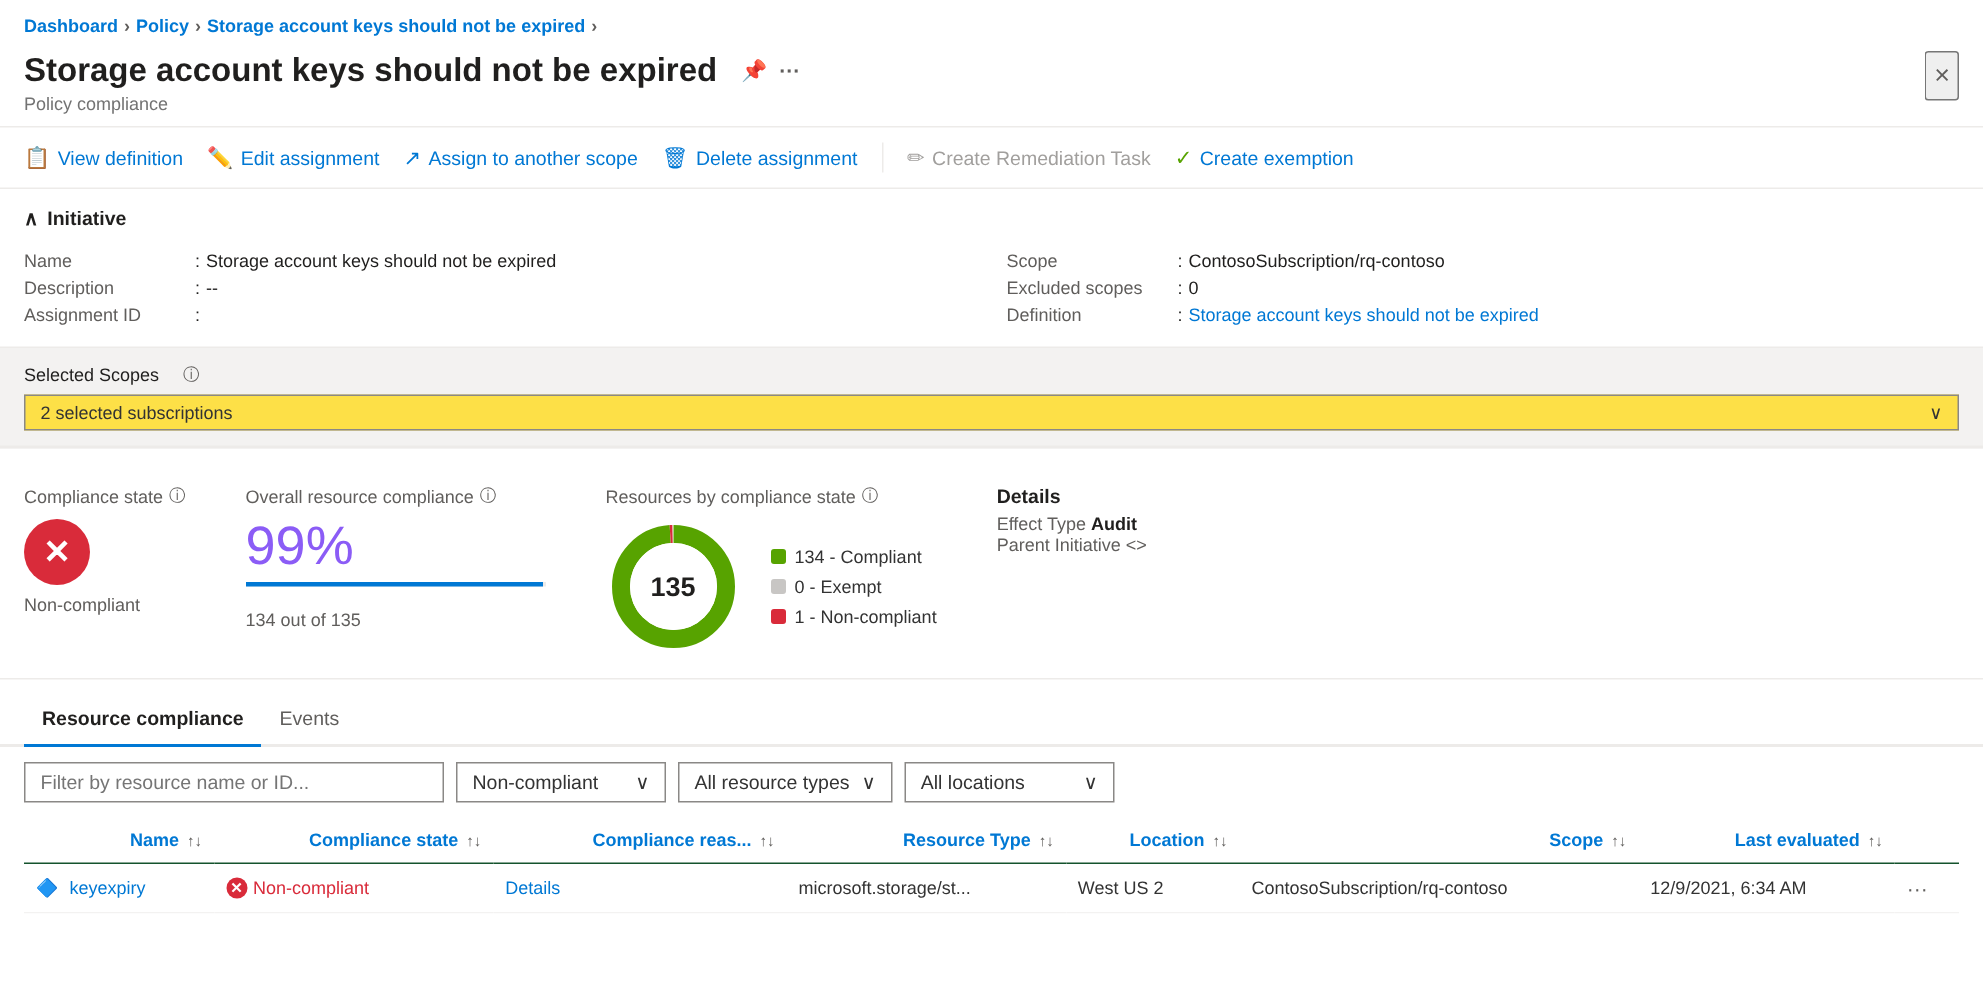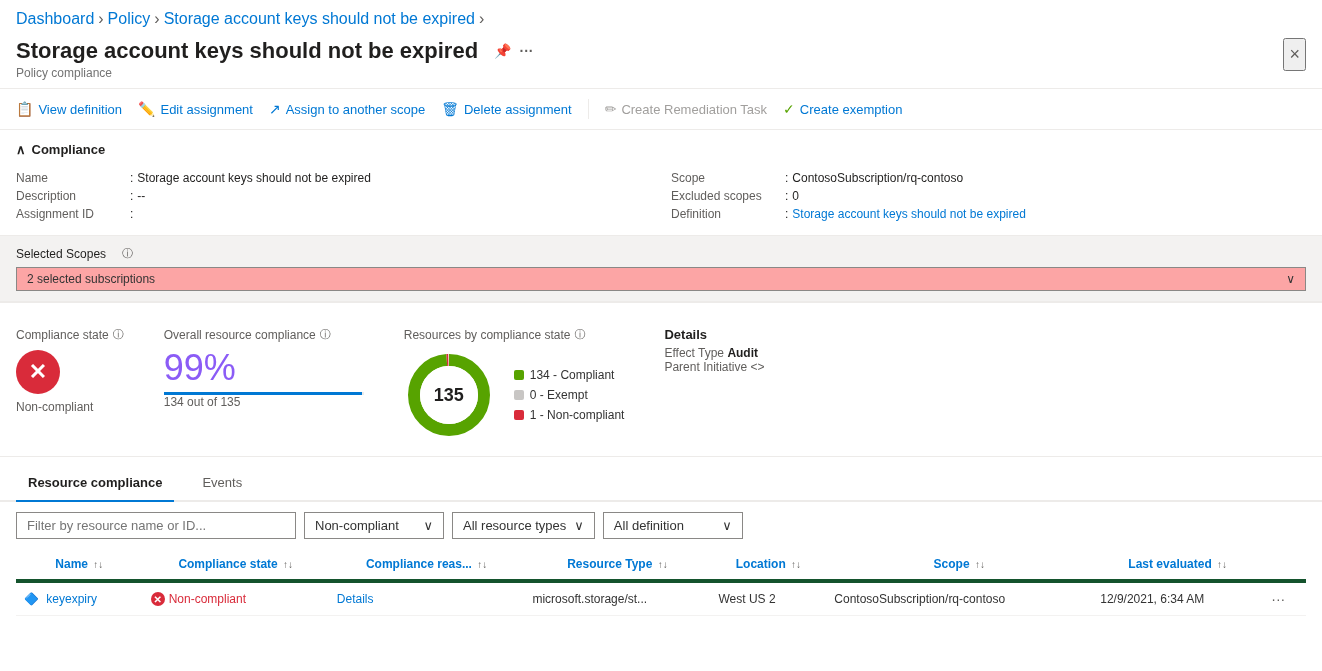--- a/index.html
+++ b/index.html
@@ -1,18 +1,18 @@
 <!DOCTYPE html>
 <html><head>
   <meta charset="utf-8">
   <style>
     * { box-sizing: border-box; margin: 0; padding: 0; }
     body { font-family: 'Segoe UI', Arial, sans-serif; font-size: 13px; color: #333; background: #fff; overflow-x: hidden; }
     
-    .breadcrumb { display: flex; align-items: flex-end; gap: 4px; padding: 10px 16px 6px; font-size: 16px; color: #0078d4; }
+    .breadcrumb { display: flex; align-items: flex-end; gap: 4px; padding: 10px 16px 6px; font-size: 12px; color: #0078d4; font-weight: bold; }
     .breadcrumb span { color: #605e5c; }
     .breadcrumb a { color: #0078d4; text-decoration: none; cursor: pointer; }
     
     .page-header { display: flex; align-items: flex-start; padding: 4px 16px 8px; }
     .page-title-area { flex: 1; }
     .page-title { font-size: 22px; font-weight: 600; color: #201f1e; display: flex; align-items: center; gap: 8px; }
     .page-subtitle { font-size: 12px; color: #737373; margin-top: 2px; }
     .header-icons { display: flex; align-items: center; gap: 8px; margin-left: 8px; color: #605e5c; font-size: 16px; cursor: pointer; }
     .close-btn { color: #605e5c; font-size: 18px; cursor: pointer; padding: 4px; }
     
@@ -24,53 +24,53 @@
     
     .essentials-section { padding: 12px 16px; border-bottom: 1px solid #edebe9; }
     .essentials-header { display: flex; align-items: center; gap: 6px; font-size: 13px; font-weight: 600; margin-bottom: 12px; color: #201f1e; cursor: pointer; }
     .essentials-grid { display: grid; grid-template-columns: 1fr 1fr; gap: 4px 20px; }
     .essentials-row { display: flex; align-items: flex-start; gap: 4px; padding: 2px 0; }
     .essentials-label { color: #605e5c; min-width: 110px; font-size: 12px; }
     .essentials-value { color: #201f1e; font-size: 12px; }
     
     .scopes-section { padding: 10px 16px; background: #f3f2f1; border-bottom: 2px solid #edebe9; }
     .scopes-label { font-size: 12px; color: #201f1e; margin-bottom: 6px; display: flex; align-items: center; gap: 16px; }
-    .scope-dropdown { display: flex; align-items: center; background: #fca5a5; border: 1px solid #8a8886; padding: 4px 10px; cursor: pointer; min-width: 200px; font-size: 12px; gap: 40px; justify-content: space-between; }
+    .scope-dropdown { display: flex; align-items: center; background: #fde047; border: 1px solid #8a8886; padding: 4px 10px; cursor: pointer; min-width: 200px; font-size: 12px; gap: 40px; justify-content: space-between; }
     
     .metrics-section { display: flex; padding: 24px 16px 16px; gap: 40px; border-bottom: 1px solid #edebe9; }
     .metric-block { display: flex; flex-direction: column; }
     .metric-label { font-size: 12px; color: #605e5c; display: flex; align-items: center; gap: 4px; margin-bottom: 8px; }
     .compliance-icon { width: 44px; height: 44px; border-radius: 50%; background: #d92b3a; display: flex; align-items: center; justify-content: center; color: white; font-size: 22px; font-weight: bold; }
     .compliance-status { font-size: 12px; color: #605e5c; margin-top: 6px; }
     .percentage-value { font-size: 36px; font-weight: 300; color: #8b5cf6; line-height: 1; }
     .percentage-bar { width: 200px; height: 3px; background: #edebe9; margin-top: 6px; }
     .percentage-bar-fill { height: 100%; background: #0078d4; }
-    .percentage-sub { font-size: 12px; color: #605e5c; margin-top: 0; }
+    .percentage-sub { font-size: 12px; color: #605e5c; margin-top: 15px; }
     
     .donut-container { position: relative; display: flex; align-items: center; gap: 20px; }
     .donut-svg { width: 90px; height: 90px; }
     .donut-center { position: absolute; left: 0; top: 0; width: 90px; height: 90px; display: flex; align-items: center; justify-content: center; font-size: 18px; font-weight: 600; color: #201f1e; }
     .legend { display: flex; flex-direction: column; gap: 6px; }
     .legend-item { display: flex; align-items: center; gap: 6px; font-size: 12px; }
     .legend-dot { width: 10px; height: 10px; border-radius: 2px; flex-shrink: 0; }
     .details-title { font-size: 13px; font-weight: 600; color: #201f1e; margin-bottom: 4px; }
     .details-row { font-size: 12px; color: #605e5c; }
     .details-value { color: #201f1e; font-weight: 600; }
     
-    .tabs-section { display: flex; gap: 16px; padding: 0 16px; border-bottom: 2px solid #edebe9; margin-top: 8px; }
+    .tabs-section { display: flex; gap: 0; padding: 0 16px; border-bottom: 2px solid #edebe9; margin-top: 8px; }
     .tab { padding: 10px 12px; font-size: 13px; cursor: pointer; color: #605e5c; border-bottom: 2px solid transparent; margin-bottom: -2px; }
     .tab.active { color: #201f1e; font-weight: 600; border-bottom: 2px solid #0078d4; }
     
     .filter-section { display: flex; align-items: center; gap: 8px; padding: 10px 16px; }
     .filter-input { border: 1px solid #8a8886; padding: 5px 10px; font-size: 13px; min-width: 280px; outline: none; }
     .filter-dropdown { display: flex; align-items: center; border: 1px solid #8a8886; padding: 5px 10px; font-size: 13px; cursor: pointer; gap: 8px; background: #fff; min-width: 140px; justify-content: space-between; }
     
     .table-section { padding: 0 16px; }
     .data-table { width: 100%; border-collapse: collapse; }
-    .data-table th { text-align: center; padding: 8px 8px; font-size: 12px; color: #0078d4; font-weight: 600; border-bottom: 4px solid #14532d; white-space: nowrap; cursor: pointer; margin-left: 12px; }
+    .data-table th { text-align: right; padding: 8px 8px; font-size: 12px; color: #0078d4; font-weight: 600; border-bottom: 1px solid #14532d; white-space: nowrap; cursor: pointer; margin-left: 12px; }
     .sort-icon { color: #605e5c; font-size: 10px; margin-left: 2px; }
     .data-table td { padding: 8px 8px; font-size: 12px; border-bottom: 1px solid #f3f2f1; vertical-align: middle; }
     .cell-link { color: #0078d4; text-decoration: none; cursor: pointer; }
     .non-compliant-badge { display: flex; align-items: center; gap: 4px; color: #d92b3a; }
     .nc-icon { width: 14px; height: 14px; border-radius: 50%; background: #d92b3a; color: white; display: flex; align-items: center; justify-content: center; font-size: 10px; font-weight: bold; flex-shrink: 0; }
     .row-menu { color: #605e5c; cursor: pointer; font-size: 14px; }
     .info-icon { color: #605e5c; font-size: 11px; cursor: pointer; }
   </style>
 </head>
 <body>
@@ -122,21 +122,21 @@
   </button>
   <button class="toolbar-btn">
     <span class="toolbar-icon" style="color:#57a300;">✓</span>
     <span>Create exemption</span>
   </button>
 </div>
 
 <div class="essentials-section">
   <div class="essentials-header">
     <span>∧</span>
-    <span>Compliance</span>
+    <span>Initiative</span>
   </div>
   <div class="essentials-grid">
     <div>
       <div class="essentials-row">
         <span class="essentials-label">Name</span>
         <span class="essentials-value"> : </span>
         <span class="essentials-value">Storage account keys should not be expired</span>
       </div>
       <div class="essentials-row">
         <span class="essentials-label">Description</span>
@@ -250,21 +250,21 @@
   <input class="filter-input" type="text" placeholder="Filter by resource name or ID..." style="">
   <div class="filter-dropdown">
     <span>Non-compliant</span>
     <span>∨</span>
   </div>
   <div class="filter-dropdown">
     <span>All resource types</span>
     <span>∨</span>
   </div>
   <div class="filter-dropdown">
-    <span>All definition</span>
+    <span>All locations</span>
     <span>∨</span>
   </div>
 </div>
 
 <div class="table-section">
   <table class="data-table">
     <thead>
       <tr>
         <th>
           <span>Name</span>

